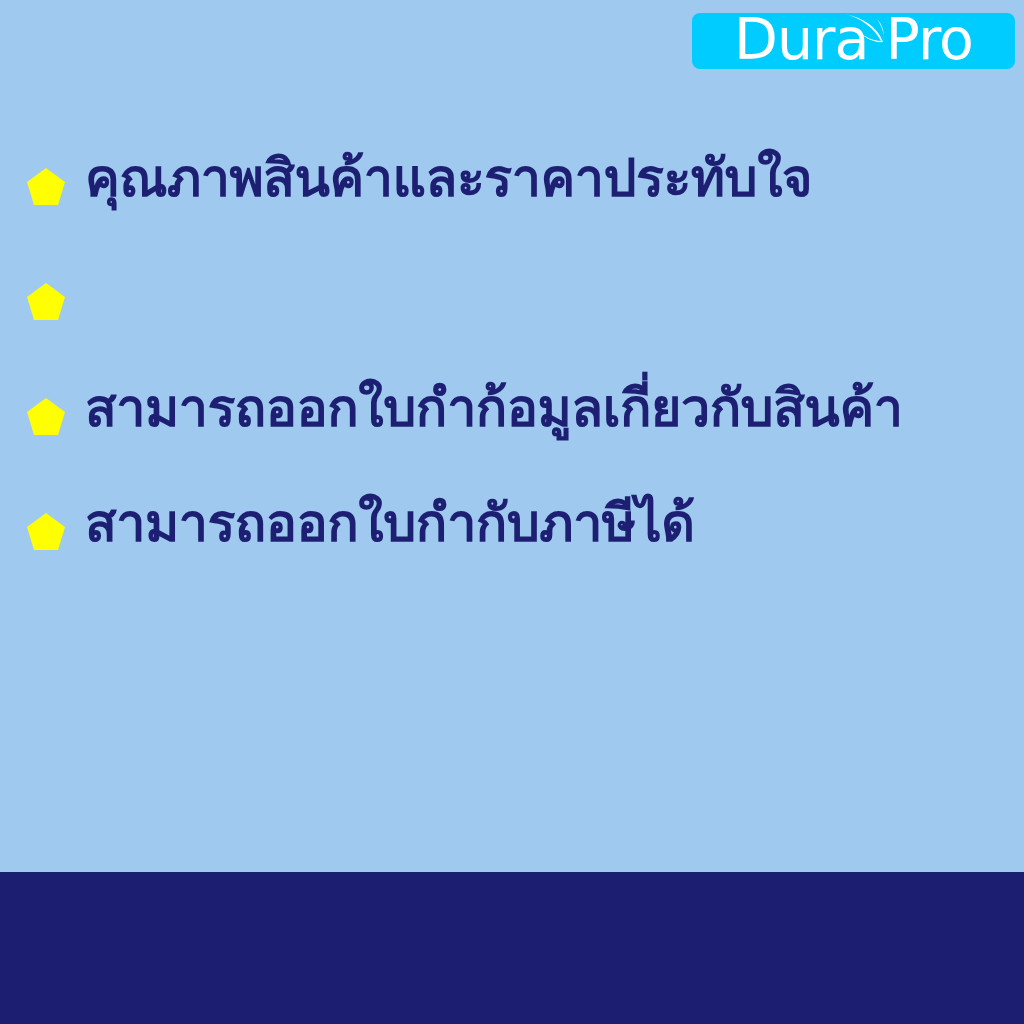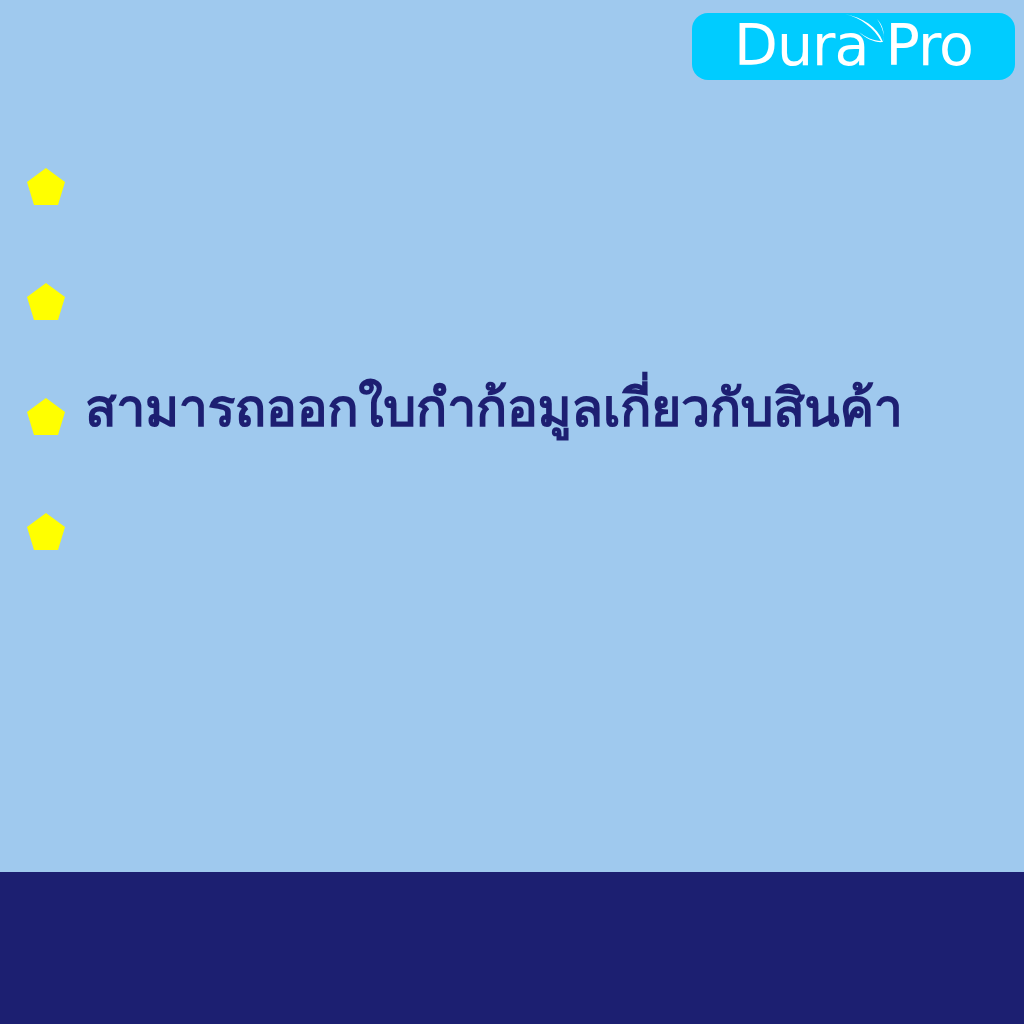--- a/index.html
+++ b/index.html
@@ -21,23 +21,23 @@
     background: #9fc9ee;
     overflow: hidden;
   }
 
   
   .logo-badge {
     position: absolute;
     left: 692px;
     top: 13px;
     width: 323px;
-    height: 67px;
+    height: 56px;
     background: #00ccff;
-    border-radius: 16px;
+    border-radius: 8px;
     box-sizing: border-box;
   }
   .logo-inner {
     position: relative;
     width: 100%;
     height: 100%;
   }
   .logo-text {
     position: absolute;
     left: 0;
@@ -124,40 +124,42 @@
       </svg>
     </div>
   </div>
 
   <div class="bullet-list">
 
     <div class="bullet-row">
       <svg class="bullet-marker" viewBox="0 0 38 37" xmlns="http://www.w3.org/2000/svg">
         <polygon points="19,0 38,14 31,37 7,37 0,14" fill="#ffff00"></polygon>
       </svg>
+      <div class="bullet-text">คุณภาพสินค้าและราคาประทับใจ</div>
     </div>
 
     <div class="bullet-row">
       <svg class="bullet-marker" viewBox="0 0 38 37" xmlns="http://www.w3.org/2000/svg">
         <polygon points="19,0 38,14 31,37 7,37 0,14" fill="#ffff00"></polygon>
       </svg>
     </div>
 
 
     <div class="bullet-row">
       <svg class="bullet-marker" viewBox="0 0 38 37" xmlns="http://www.w3.org/2000/svg">
         <polygon points="19,0 38,14 31,37 7,37 0,14" fill="#ffff00"></polygon>
       </svg>
       <div class="bullet-text">สามารถออกใบกำก้อมูลเกี่ยวกับสินค้า</div>
     </div>
 
     <div class="bullet-row">
       <svg class="bullet-marker" viewBox="0 0 38 37" xmlns="http://www.w3.org/2000/svg">
         <polygon points="19,0 38,14 31,37 7,37 0,14" fill="#ffff00"></polygon>
       </svg>
+      <div class="bullet-text">สามารถออกใบกำกับภาษีได้</div>
     </div>
 
   </div>
 
   <div class="bottom-bar">
     <span></span>
   </div>
 
 </div>
 

